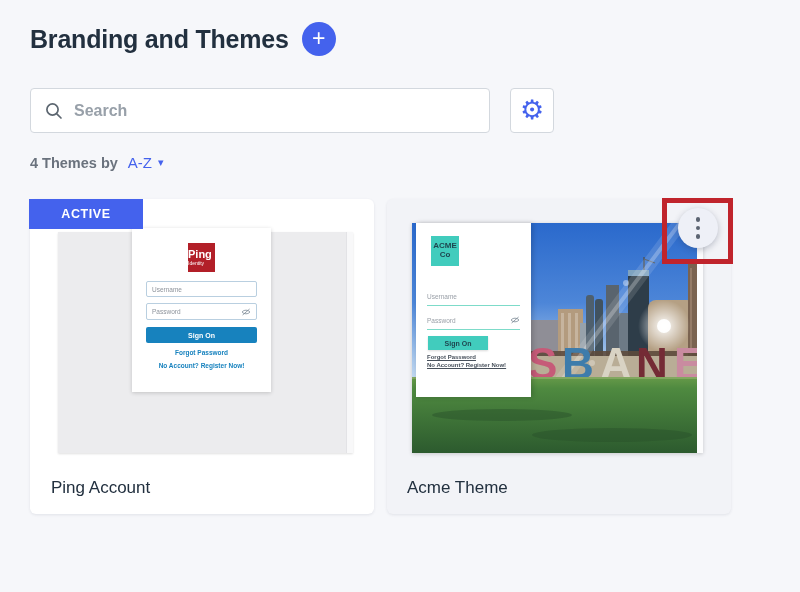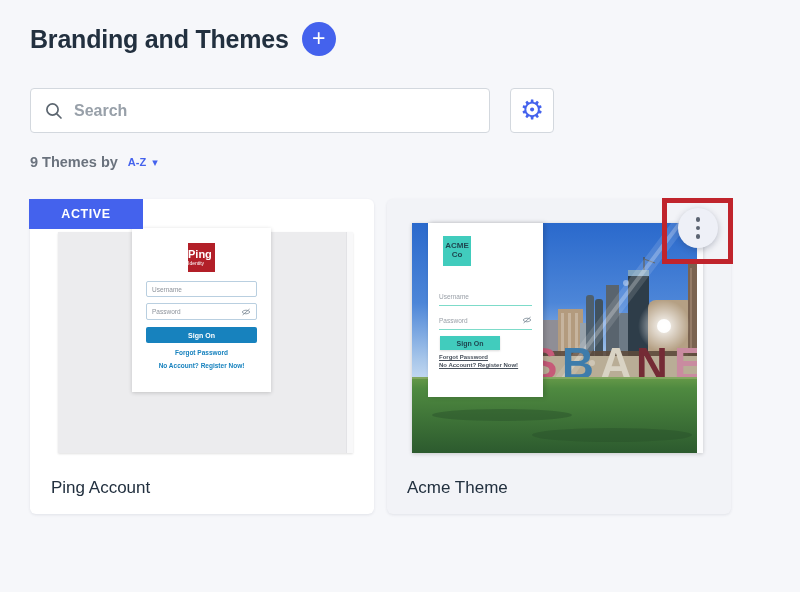--- a/index.html
+++ b/index.html
@@ -23,21 +23,21 @@
   .search-box input::placeholder { color:#98A0A9; }
   .settings-btn { position:absolute; left:510px; top:88px; width:44px; height:45px; background:#fff;
                   border:1px solid var(--border,#D3D8DE); border-radius:4px; cursor:pointer;
                   display:flex; align-items:center; justify-content:center; }
   .settings-btn .gear { color:var(--accent,#4462ED); font-size:27px; line-height:1; }
 
   
   .sort-row { position:absolute; left:30px; top:154px; display:flex; align-items:center; gap:10px; }
   .count-label { font-size:14.5px; font-weight:700; color:var(--muted-text,#6A727D); }
   .sort-btn { border:none; background:transparent; display:flex; align-items:center; gap:6px; cursor:pointer; }
-  .sort-value { font-size:11px; font-weight:700; color:var(--accent,#4462ED); }
+  .sort-value { font-size:15px; font-weight:400; color:var(--accent,#4462ED); }
   .caret { font-size:11px; color:var(--accent,#4462ED); }
 
   
   .card { position:absolute; top:199px; width:344px; height:315px; border-radius:6px;
           box-shadow:0 1px 3px rgba(40,50,80,.10); }
   .card-1 { left:30px; background:var(--card-bg,#FFFFFF); }
   .card-2 { left:387px; background:var(--card2-bg,#F2F3F7); }
   .card-label { position:absolute; left:21px; top:279px; font-size:17px; color:var(--title-text,#22303F); }
 
   .badge { position:absolute; left:-1px; top:0; width:114px; height:30px; background:var(--accent,#4462ED);
@@ -65,21 +65,21 @@
                    display:flex; align-items:center; justify-content:center; }
   .mock-link-blue { position:absolute; left:0; width:100%; text-align:center; color:var(--ping-blue,#1782BE);
                     font-size:6.5px; font-weight:700; }
   .lk-forgot1 { top:121px; } .lk-reg1 { top:134px; }
 
   
   .preview-2 { position:absolute; left:25px; top:24px; width:291px; height:230px; background:#fff;
                box-shadow:0 1px 4px rgba(0,0,0,.18); }
   .photo { position:absolute; left:0; top:0; width:285px; height:230px; }
   .scroll-strip-2 { position:absolute; right:0; top:0; width:6px; height:100%; background:#FCFCFD; }
-  .mock-panel-2 { position:absolute; left:16px; top:0; width:115px; height:174px; background:#fff;
+  .mock-panel-2 { position:absolute; left:4px; top:0; width:115px; height:174px; background:#fff;
                   box-shadow:2px 0 5px rgba(0,0,0,.18); z-index:2; }
   .acme-logo { position:absolute; left:15px; top:13px; width:28px; height:30px; background:var(--acme-teal,#41CCBD);
                display:flex; flex-direction:column; align-items:center; justify-content:center; }
   .acme-logo .l1 { color:var(--acme-text,#1F4650); font-weight:700; font-size:8px; line-height:1.1; }
   .acme-logo .l2 { color:var(--acme-text,#1F4650); font-weight:700; font-size:8px; line-height:1.1; }
   .u-field { position:absolute; left:11px; width:93px; border-bottom:1px solid #7DDBC9; padding-bottom:5px;
              display:flex; align-items:center; color:#9AA0A8; font-size:6.5px; }
   .uf-user2 { top:70px; } .uf-pass2 { top:93px; }
   .mock-btn-teal { position:absolute; left:12px; top:113px; width:60px; height:14px; background:var(--acme-teal,#41CCBD);
                    color:var(--acme-text,#1F4650); font-size:7px; font-weight:700; box-shadow:0 1px 2px rgba(0,0,0,.15);
@@ -116,21 +116,21 @@
       <circle cx="7.5" cy="7.5" r="5.6" fill="none" stroke="#5C6670" stroke-width="1.7"></circle>
       <line x1="11.8" y1="11.8" x2="16" y2="16" stroke="#5C6670" stroke-width="1.7" stroke-linecap="round"></line>
     </svg>
     <input type="text" placeholder="Search" style="">
   </div>
   <button class="settings-btn">
     <span class="gear">⚙</span>
   </button>
 
   <div class="sort-row">
-    <span class="count-label">9 Themes by</span>
+    <span class="count-label">4 Themes by</span>
     <button class="sort-btn">
       <span class="sort-value">A-Z</span>
       <span class="caret">▾</span>
     </button>
   </div>
 
   <div class="card card-1">
     <div class="badge">ACTIVE</div>
     <div class="preview-1">
       <div class="scroll-strip"></div>

